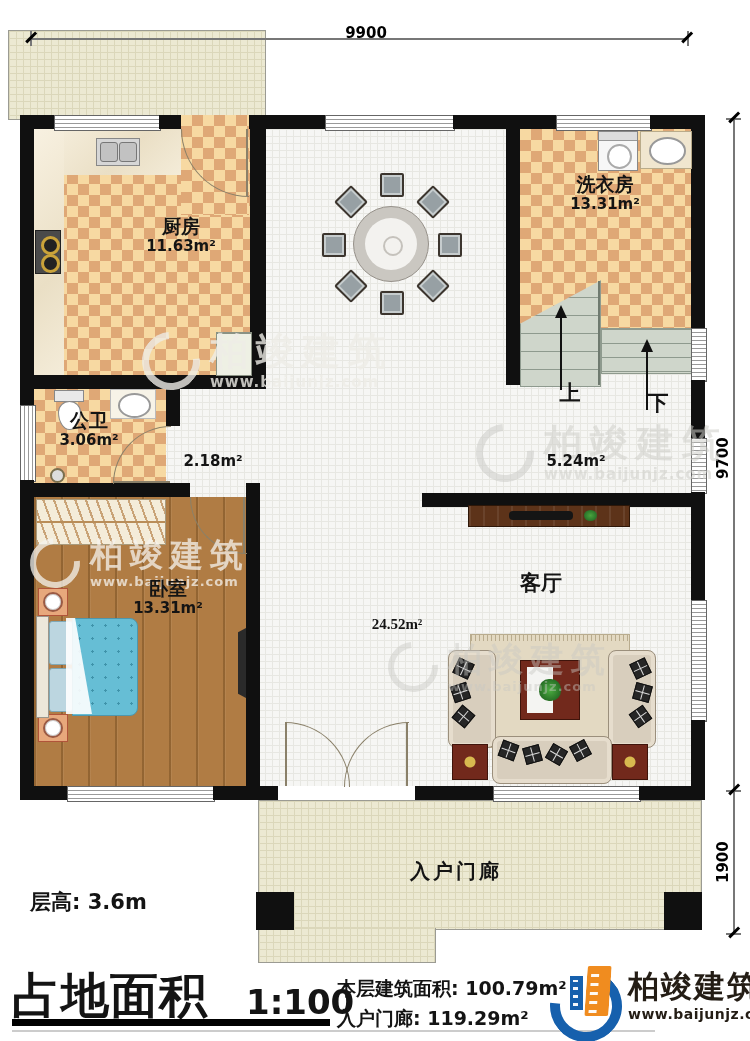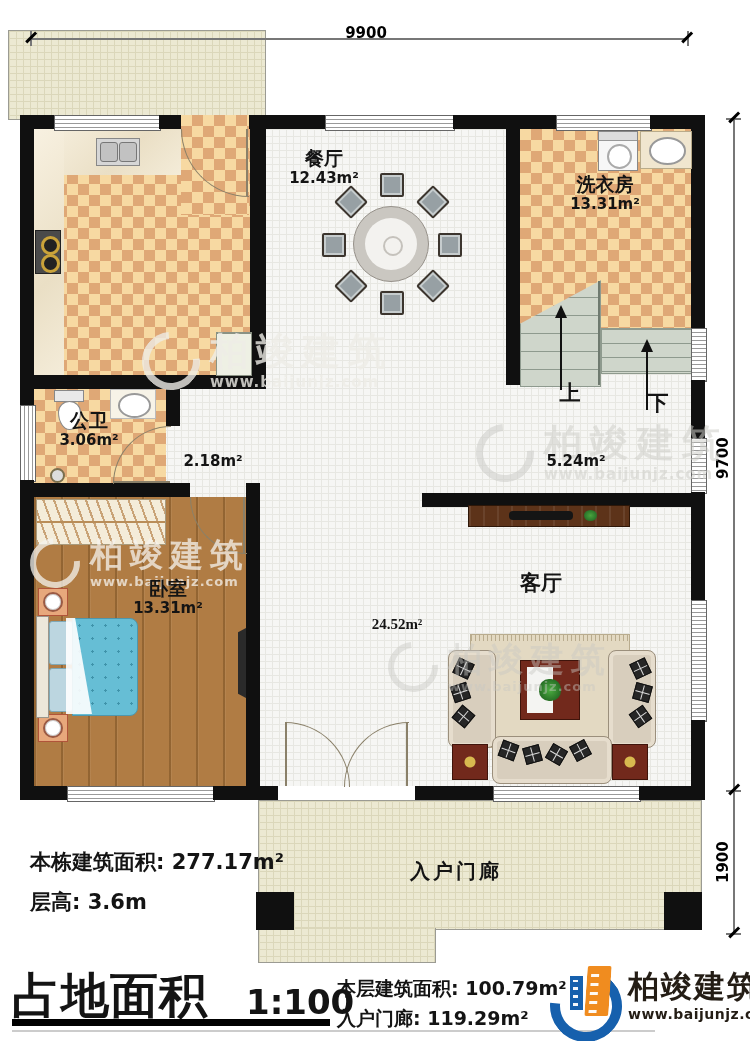--- a/index.html
+++ b/index.html
@@ -255,23 +255,23 @@
     </div>
   </div>
   <div class="wm" style="left:388px;top:642px;color:rgba(200,200,195,0.45);">
     <div class="wm-ic" style="width:38px;height:38px;border-width:6px;"></div>
     <div>
       <div class="wm-big" style="font-size:34px;letter-spacing:7px;">柏竣建筑</div>
       <div class="wm-url" style="font-size:13px;">www.baijunjz.com</div>
     </div>
   </div>
 
-  <div class="lbl" style="left:264px;top:148px;width:120px;">
-    <div class="rname">餐厅</div>
-    <div class="rarea">12.43m²</div>
+  <div class="lbl" style="left:121px;top:216px;width:120px;">
+    <div class="rname">厨房</div>
+    <div class="rarea">11.63m²</div>
   </div>
   <div class="lbl" style="left:545px;top:174px;width:120px;">
     <div class="rname">洗衣房</div>
     <div class="rarea">13.31m²</div>
   </div>
   <div class="lbl" style="left:49px;top:410px;width:80px;">
     <div class="rname">公卫</div>
     <div class="rarea">3.06m²</div>
   </div>
   <div class="lbl rarea" style="left:173px;top:452px;width:80px;">2.18m²</div>
@@ -279,21 +279,20 @@
   <div class="lbl" style="left:108px;top:578px;width:120px;">
     <div class="rname">卧室</div>
     <div class="rarea">13.31m²</div>
   </div>
   <div class="lbl rname" style="left:496px;top:572px;width:90px;font-size:21px;">客厅</div>
   <div class="lbl rarea" style="left:356px;top:616px;width:82px;font-family:Liberation Serif, serif;">24.52m²</div>
   <div class="lbl rname" style="left:552px;top:382px;width:36px;font-size:21px;">上</div>
   <div class="lbl rname" style="left:640px;top:392px;width:36px;font-size:21px;">下</div>
   <div class="lbl rname" style="left:376px;top:860px;width:160px;font-size:20px;letter-spacing:3px;">入户门廊</div>
 
-  <div class="lbl" style="left:30px;top:848px;font-size:21px;font-weight:600;text-align:left;">本栋建筑面积: 277.17m²</div>
   <div class="lbl" style="left:30px;top:888px;font-size:21px;font-weight:600;text-align:left;">层高: 3.6m</div>
 
   <div class="lbl" style="left:12px;top:964px;font-size:48px;font-weight:900;letter-spacing:1px;text-align:left;">占地面积</div>
   <div class="abs" style="left:12px;top:1019px;width:318px;height:7px;background:#000;"></div>
   <div class="abs" style="left:12px;top:1030px;width:643px;height:2px;background:#ccc;"></div>
   <div class="lbl" style="left:246px;top:982px;font-size:34px;font-weight:600;text-align:left;">1:100</div>
   <div class="lbl" style="left:337px;top:976px;font-size:19px;font-weight:bold;text-align:left;">本层建筑面积: 100.79m²</div>
   <div class="lbl" style="left:337px;top:1006px;font-size:19px;font-weight:bold;text-align:left;">入户门廊: 119.29m²</div>
 
   <div class="abs" style="left:548px;top:960px;width:200px;height:76px;">

